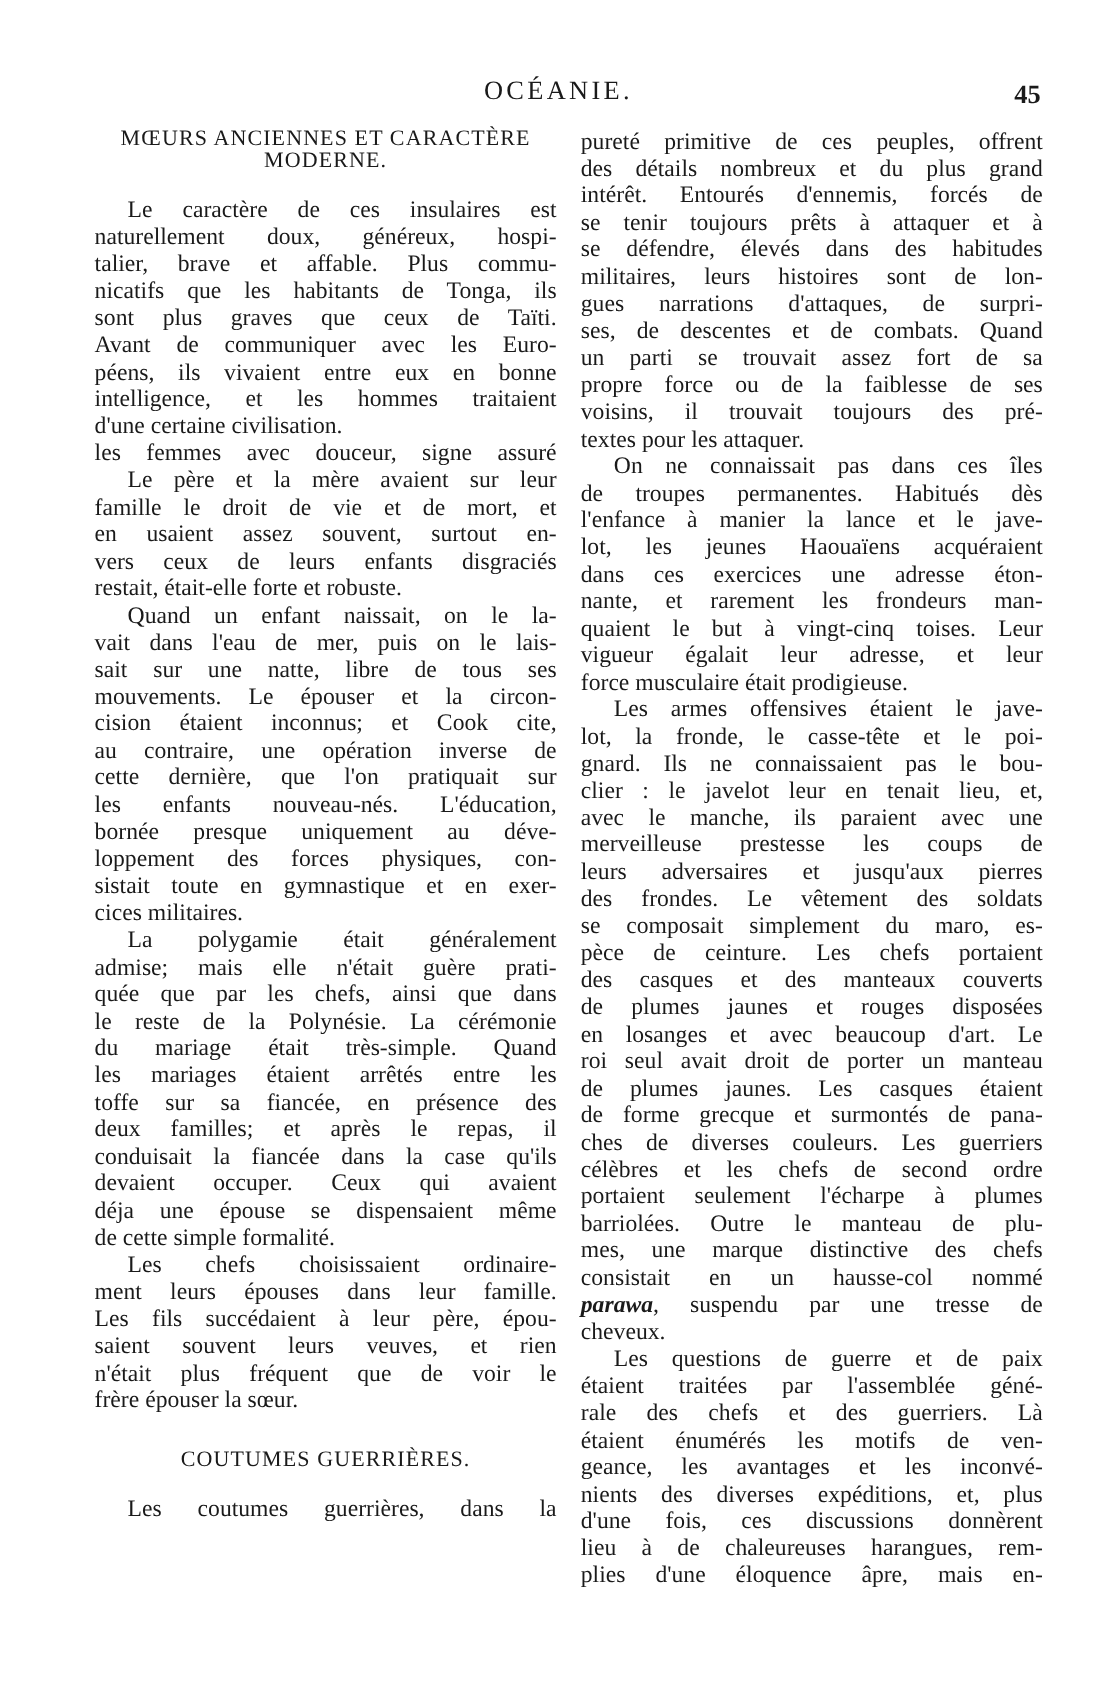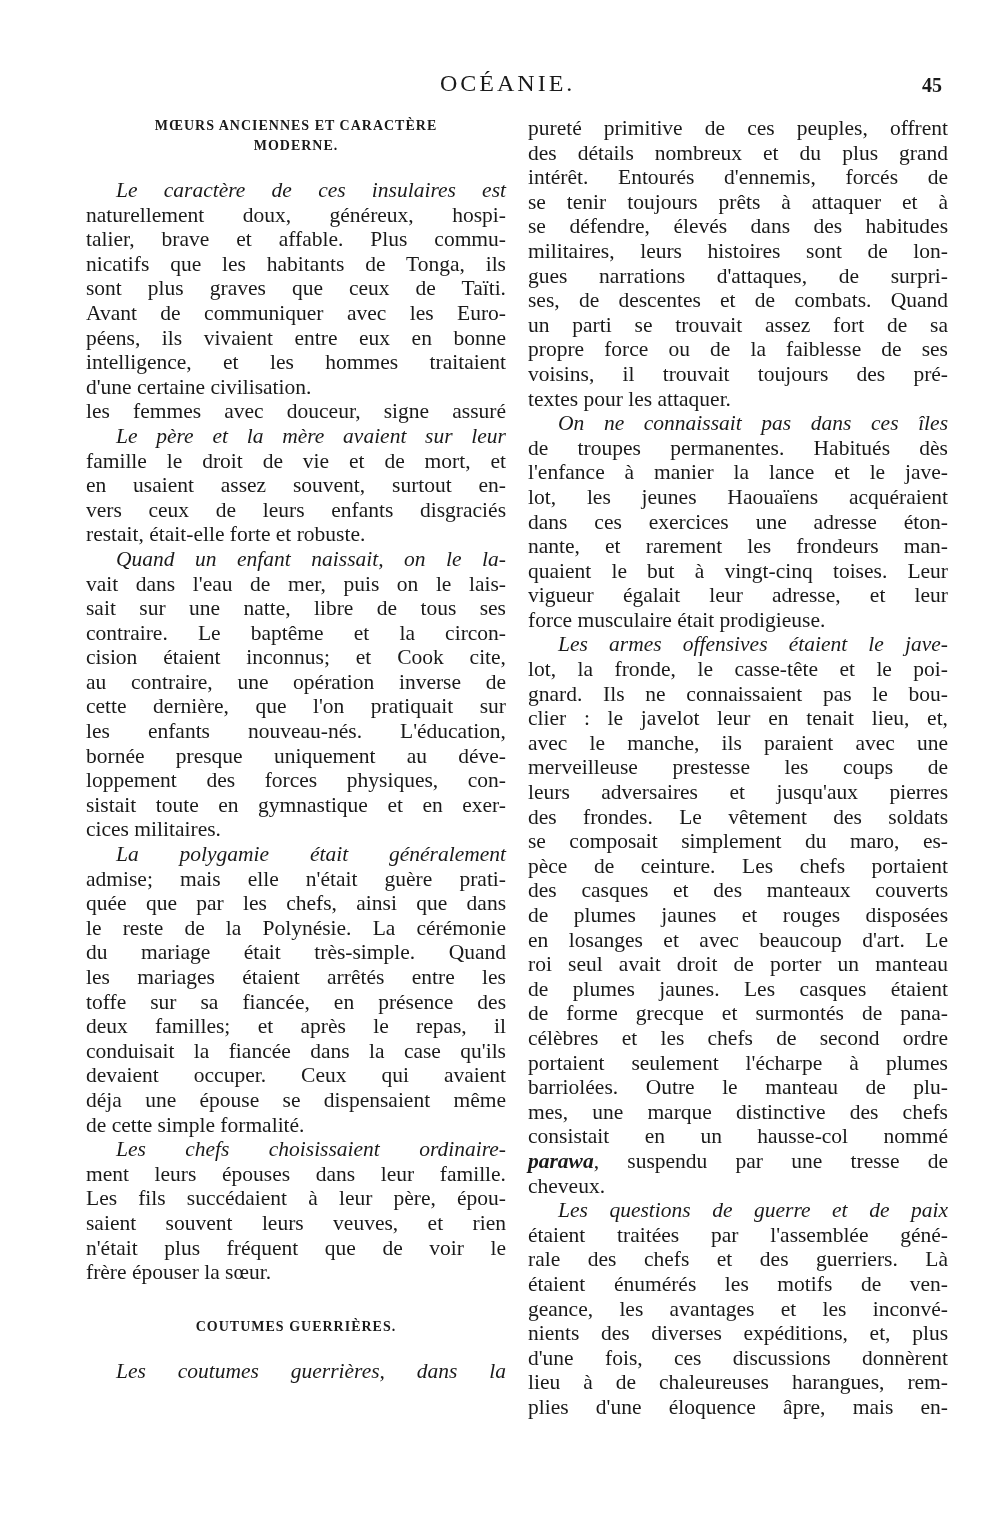--- a/index.html
+++ b/index.html
@@ -1,25 +1,25 @@
 <!DOCTYPE html>
 <html><head>
 <meta charset="utf-8">
 <style>
   html, body { margin: 0; padding: 0; background: #ffffff; }
   body { width: 999px; height: 1537px; position: relative; overflow: hidden; color: #1a1a1a; font-family: "Liberation Serif", "DejaVu Serif", serif; }
   .header-title { position: absolute; left: 440px; top: 70px; font-size: 24px; letter-spacing: 3px; text-align: center; }
-  .page-number { position: absolute; left: 922px; top: 74px; font-size: 20px; font-weight: bold; }
+  .page-number { position: absolute; left: 922px; top: 74px; font-size: 24px; font-weight: bold; }
   .col { position: absolute; width: 420px; font-size: 21.5px; line-height: 24.6px; }
   .col-left { left: 86px; top: 116px; }
   .col-right { left: 528px; top: 116px; }
   .line { display: block; white-space: nowrap; text-align: justify; text-align-last: justify; height: 24.6px; overflow: visible; }
   .line.last { text-align-last: left; }
-  .line.indent { padding-left: 30px; box-sizing: border-box; font-style: italic; }
-  .section-heading { font-size: 14px; letter-spacing: 1px; text-align: center; text-transform: uppercase; line-height: 20px; font-weight: bold; }
+  .line.indent { padding-left: 30px; box-sizing: border-box; }
+  .section-heading { font-size: 20px; letter-spacing: 1px; text-align: center; text-transform: uppercase; line-height: 20px; font-weight: normal; }
   .section-heading .line { text-align: center; text-align-last: center; height: 20px; }
   .gap-md { height: 22px; }
   .gap-lg { height: 32px; }
   em { font-style: italic; font-weight: bold; }
 </style>
 </head>
 <body>
 
 <div>
   <div class="header-title">OCÉANIE.</div>
@@ -50,21 +50,21 @@
       <span class="line">famille le droit de vie et de mort, et</span>
       <span class="line">en usaient assez souvent, surtout en-</span>
       <span class="line">vers ceux de leurs enfants disgraciés</span>
       <span class="line last">restait, était-elle forte et robuste.</span>
     </div>
 
     <div>
       <span class="line indent">Quand un enfant naissait, on le la-</span>
       <span class="line">vait dans l'eau de mer, puis on le lais-</span>
       <span class="line">sait sur une natte, libre de tous ses</span>
-      <span class="line">contraire. Le baptême et la circon-</span>
+      <span class="line">mouvements. Le épouser et la circon-</span>
       <span class="line">cision étaient inconnus; et Cook cite,</span>
       <span class="line">au contraire, une opération inverse de</span>
       <span class="line">cette dernière, que l'on pratiquait sur</span>
       <span class="line">les enfants nouveau-nés. L'éducation,</span>
       <span class="line">bornée presque uniquement au déve-</span>
       <span class="line">loppement des forces physiques, con-</span>
       <span class="line">sistait toute en gymnastique et en exer-</span>
       <span class="line last">cices militaires.</span>
     </div>
 
@@ -138,20 +138,21 @@
       <span class="line">leurs adversaires et jusqu'aux pierres</span>
       <span class="line">des frondes. Le vêtement des soldats</span>
       <span class="line">se composait simplement du maro, es-</span>
       <span class="line">pèce de ceinture. Les chefs portaient</span>
       <span class="line">des casques et des manteaux couverts</span>
       <span class="line">de plumes jaunes et rouges disposées</span>
       <span class="line">en losanges et avec beaucoup d'art. Le</span>
       <span class="line">roi seul avait droit de porter un manteau</span>
       <span class="line">de plumes jaunes. Les casques étaient</span>
       <span class="line">de forme grecque et surmontés de pana-</span>
+      <span class="line">ches de diverses couleurs. Les guerriers</span>
       <span class="line">célèbres et les chefs de second ordre</span>
       <span class="line">portaient seulement l'écharpe à plumes</span>
       <span class="line">barriolées. Outre le manteau de plu-</span>
       <span class="line">mes, une marque distinctive des chefs</span>
       <span class="line">consistait en un hausse-col nommé</span>
       <span class="line"><em>parawa</em><span>, suspendu par une tresse de</span></span>
       <span class="line last">cheveux.</span>
     </div>
 
     <div>

